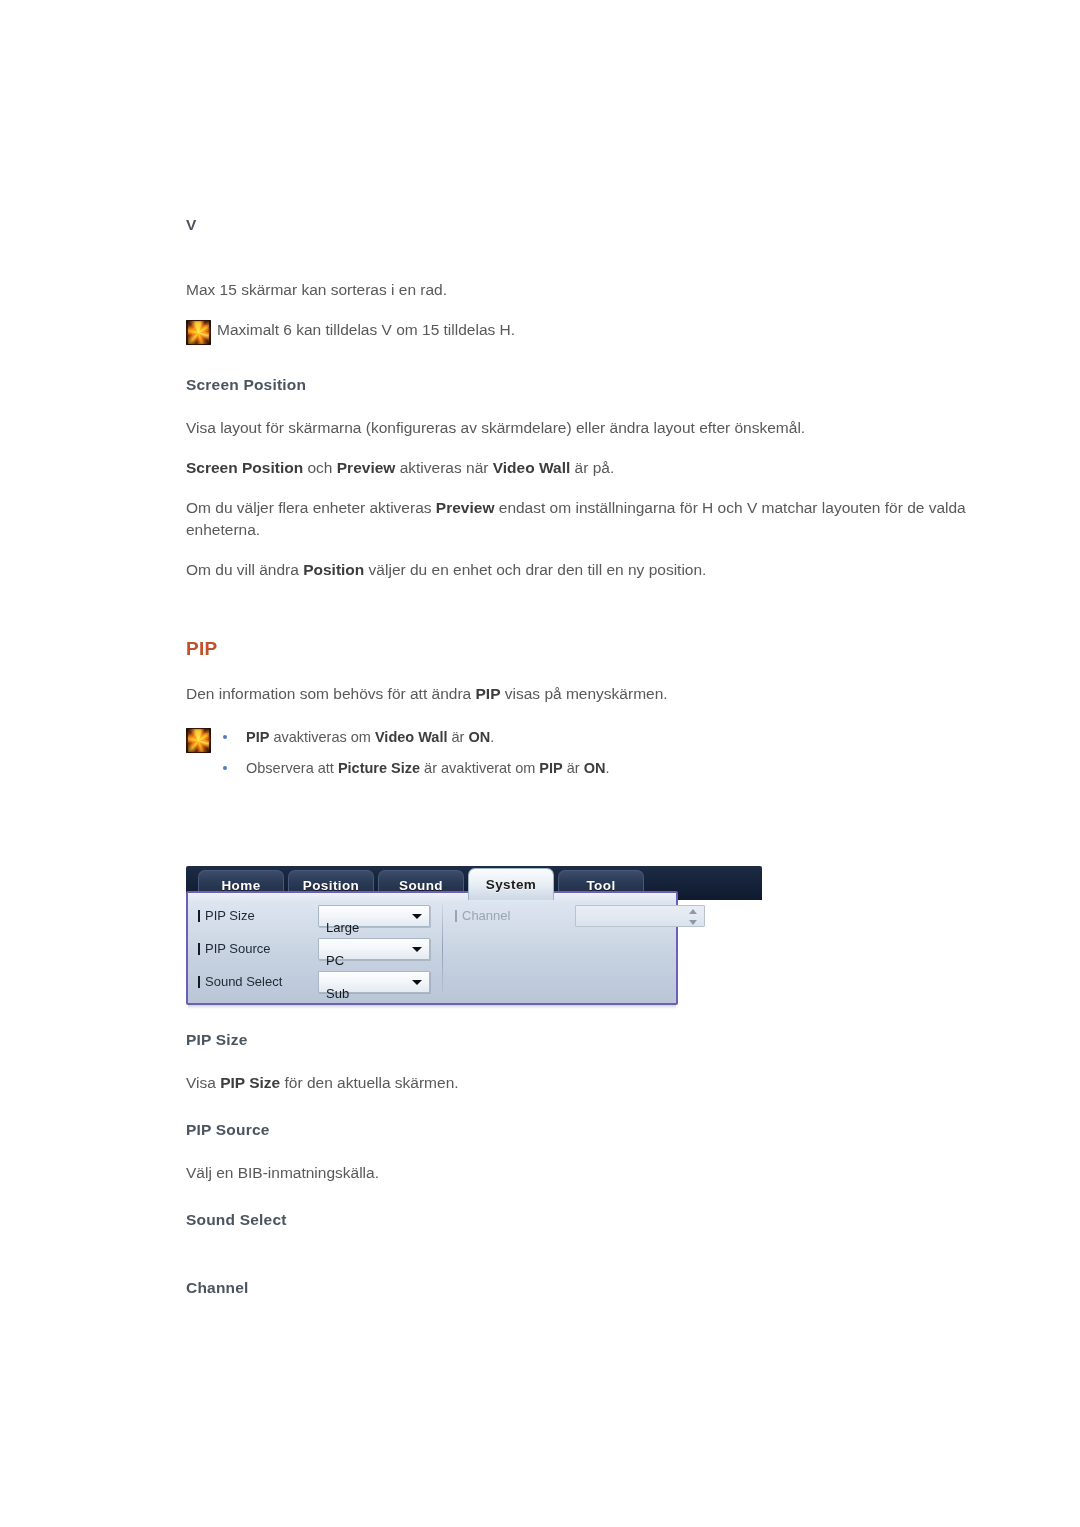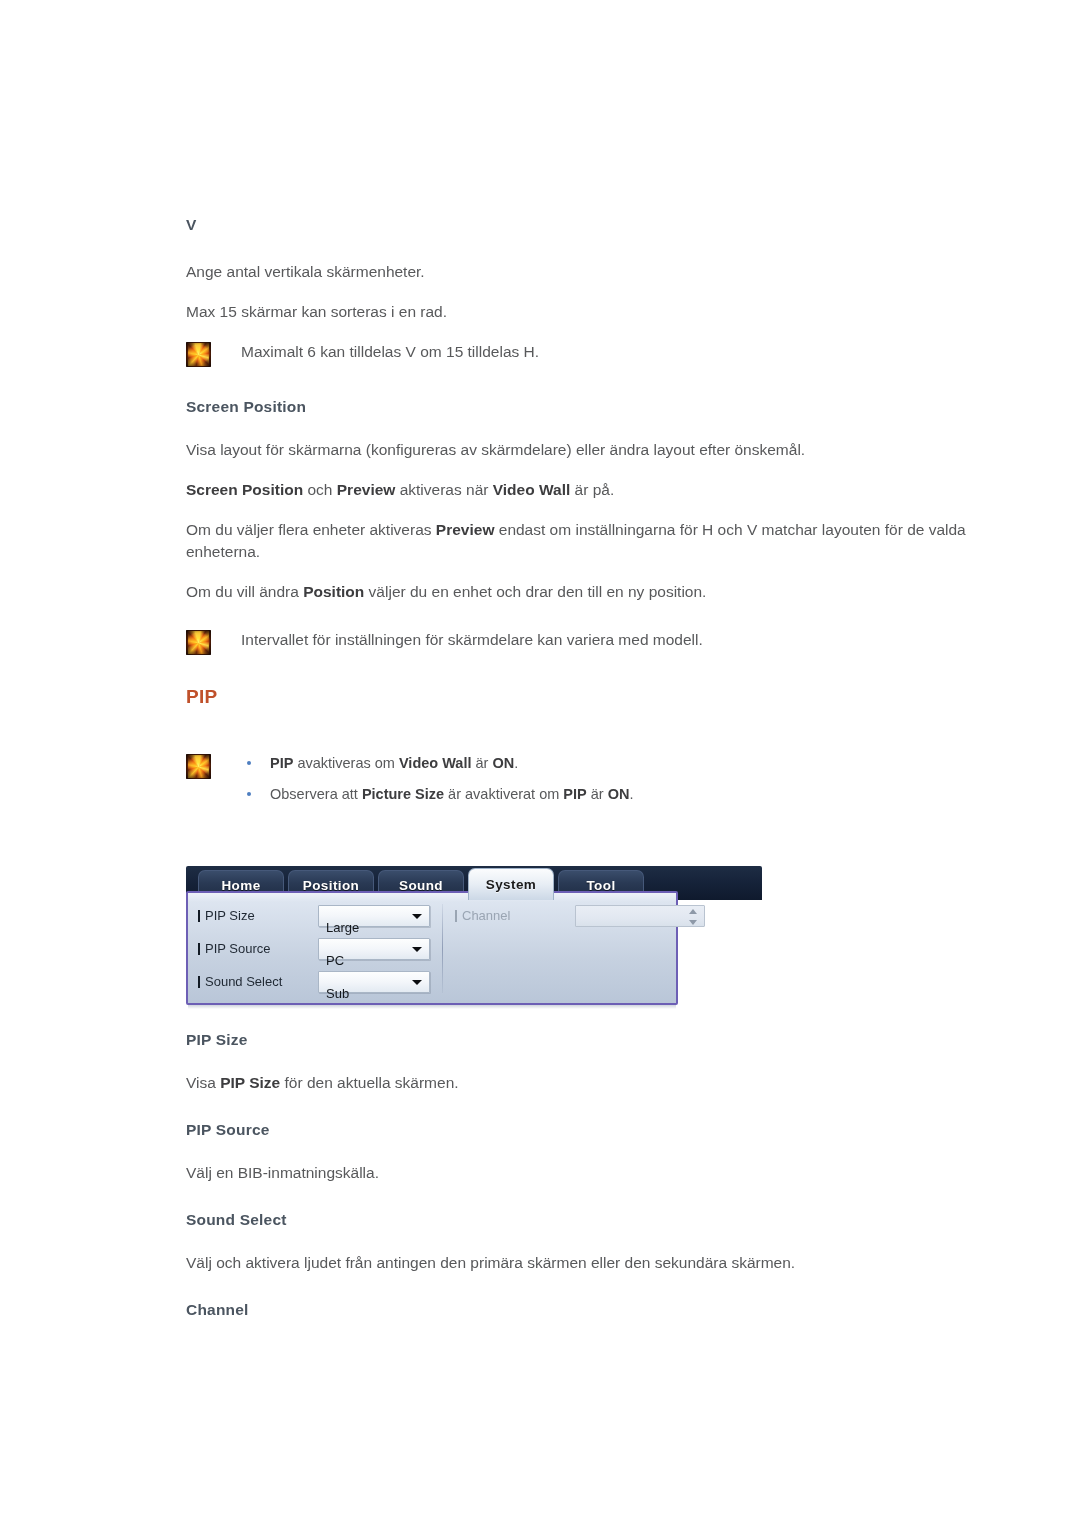--- a/index.html
+++ b/index.html
@@ -98,21 +98,21 @@
         rgba(255,200,50,.92) 334deg, rgba(255,190,40,.95) 360deg);
     mix-blend-mode: screen;
   }
   .note-icon::after {
     content: "";
     position: absolute;
     left: 0; top: 0; right: 0; bottom: 0;
     background: radial-gradient(circle at 50% 50%, rgba(0,0,0,0) 55%, rgba(10,6,4,.85) 100%);
   }
   .note-body {
-    margin-left: 30px;
+    margin-left: 6px;
     flex: 1 1 auto;
   }
 
   
   .bullet-list {
     margin: 0;
     padding: 0;
     list-style: none;
   }
   .bullet-li {
@@ -309,21 +309,20 @@
   }
 </style>
 </head>
 <body>
 
 <div class="page">
   <div class="content">
 
     <h3 class="h-sub">V</h3>
     <div class="gap-26"></div>
-    <p class="para">Ange antal vertikala skärmenheter.</p>
     <div class="gap-18"></div>
     <p class="para">Max 15 skärmar kan sorteras i en rad.</p>
     <div class="gap-18"></div>
 
     <div class="note-row">
       <div class="note-icon"></div>
       <div class="note-body">
         <p class="para">Maximalt 6 kan tilldelas V om 15 tilldelas H.</p>
       </div>
     </div>
@@ -335,31 +334,26 @@
     <p class="para">Visa layout för skärmarna (konfigureras av skärmdelare) eller ändra layout efter önskemål.</p>
     <div class="gap-18"></div>
     <p class="para"><b>Screen Position</b><span> och </span><b>Preview</b><span> aktiveras när </span><b>Video Wall</b><span> är på.</span></p>
     <div class="gap-18"></div>
     <p class="para"><span>Om du väljer flera enheter aktiveras </span><b>Preview</b><span> endast om inställningarna för H och V matchar layouten för de valda enheterna.</span></p>
     <div class="gap-18"></div>
     <p class="para"><span>Om du vill ändra </span><b>Position</b><span> väljer du en enhet och drar den till en ny position.</span></p>
 
     <div class="gap-26"></div>
 
-    <div class="note-row">
-      <div class="note-icon"></div>
-      <div class="note-body">
-        <p class="para">Intervallet för inställningen för skärmdelare kan variera med modell.</p>
-      </div>
-    </div>
 
     <div class="gap-30"></div>
 
     <h2 class="h-orange">PIP</h2>
     <div class="gap-22"></div>
+    <p class="para"><span>Den information som behövs för att ändra </span><b>PIP</b><span> visas på menyskärmen.</span></p>
 
     <div class="gap-22"></div>
 
     <div class="note-row">
       <div class="note-icon"></div>
       <div class="note-body">
         <ul class="bullet-list">
           <li class="bullet-li">
             <span class="bullet-dot"></span>
             <span class="bullet-text"><b>PIP</b><span> avaktiveras om </span><b>Video Wall</b><span> är </span><b>ON</b><span>.</span></span>
@@ -453,21 +447,20 @@
     <div class="gap-26"></div>
 
     <h3 class="h-sub">PIP Source</h3>
     <div class="gap-22"></div>
     <p class="para"><span>Välj en BIB-inmatningskälla.</span></p>
 
     <div class="gap-26"></div>
 
     <h3 class="h-sub">Sound Select</h3>
     <div class="gap-22"></div>
-    <p class="para"><span>Välj och aktivera ljudet från antingen den primära skärmen eller den sekundära skärmen.</span></p>
 
     <div class="gap-26"></div>
 
     <h3 class="h-sub">Channel</h3>
     <div class="gap-22"></div>
 
   </div>
 </div>
 
 </body></html>

